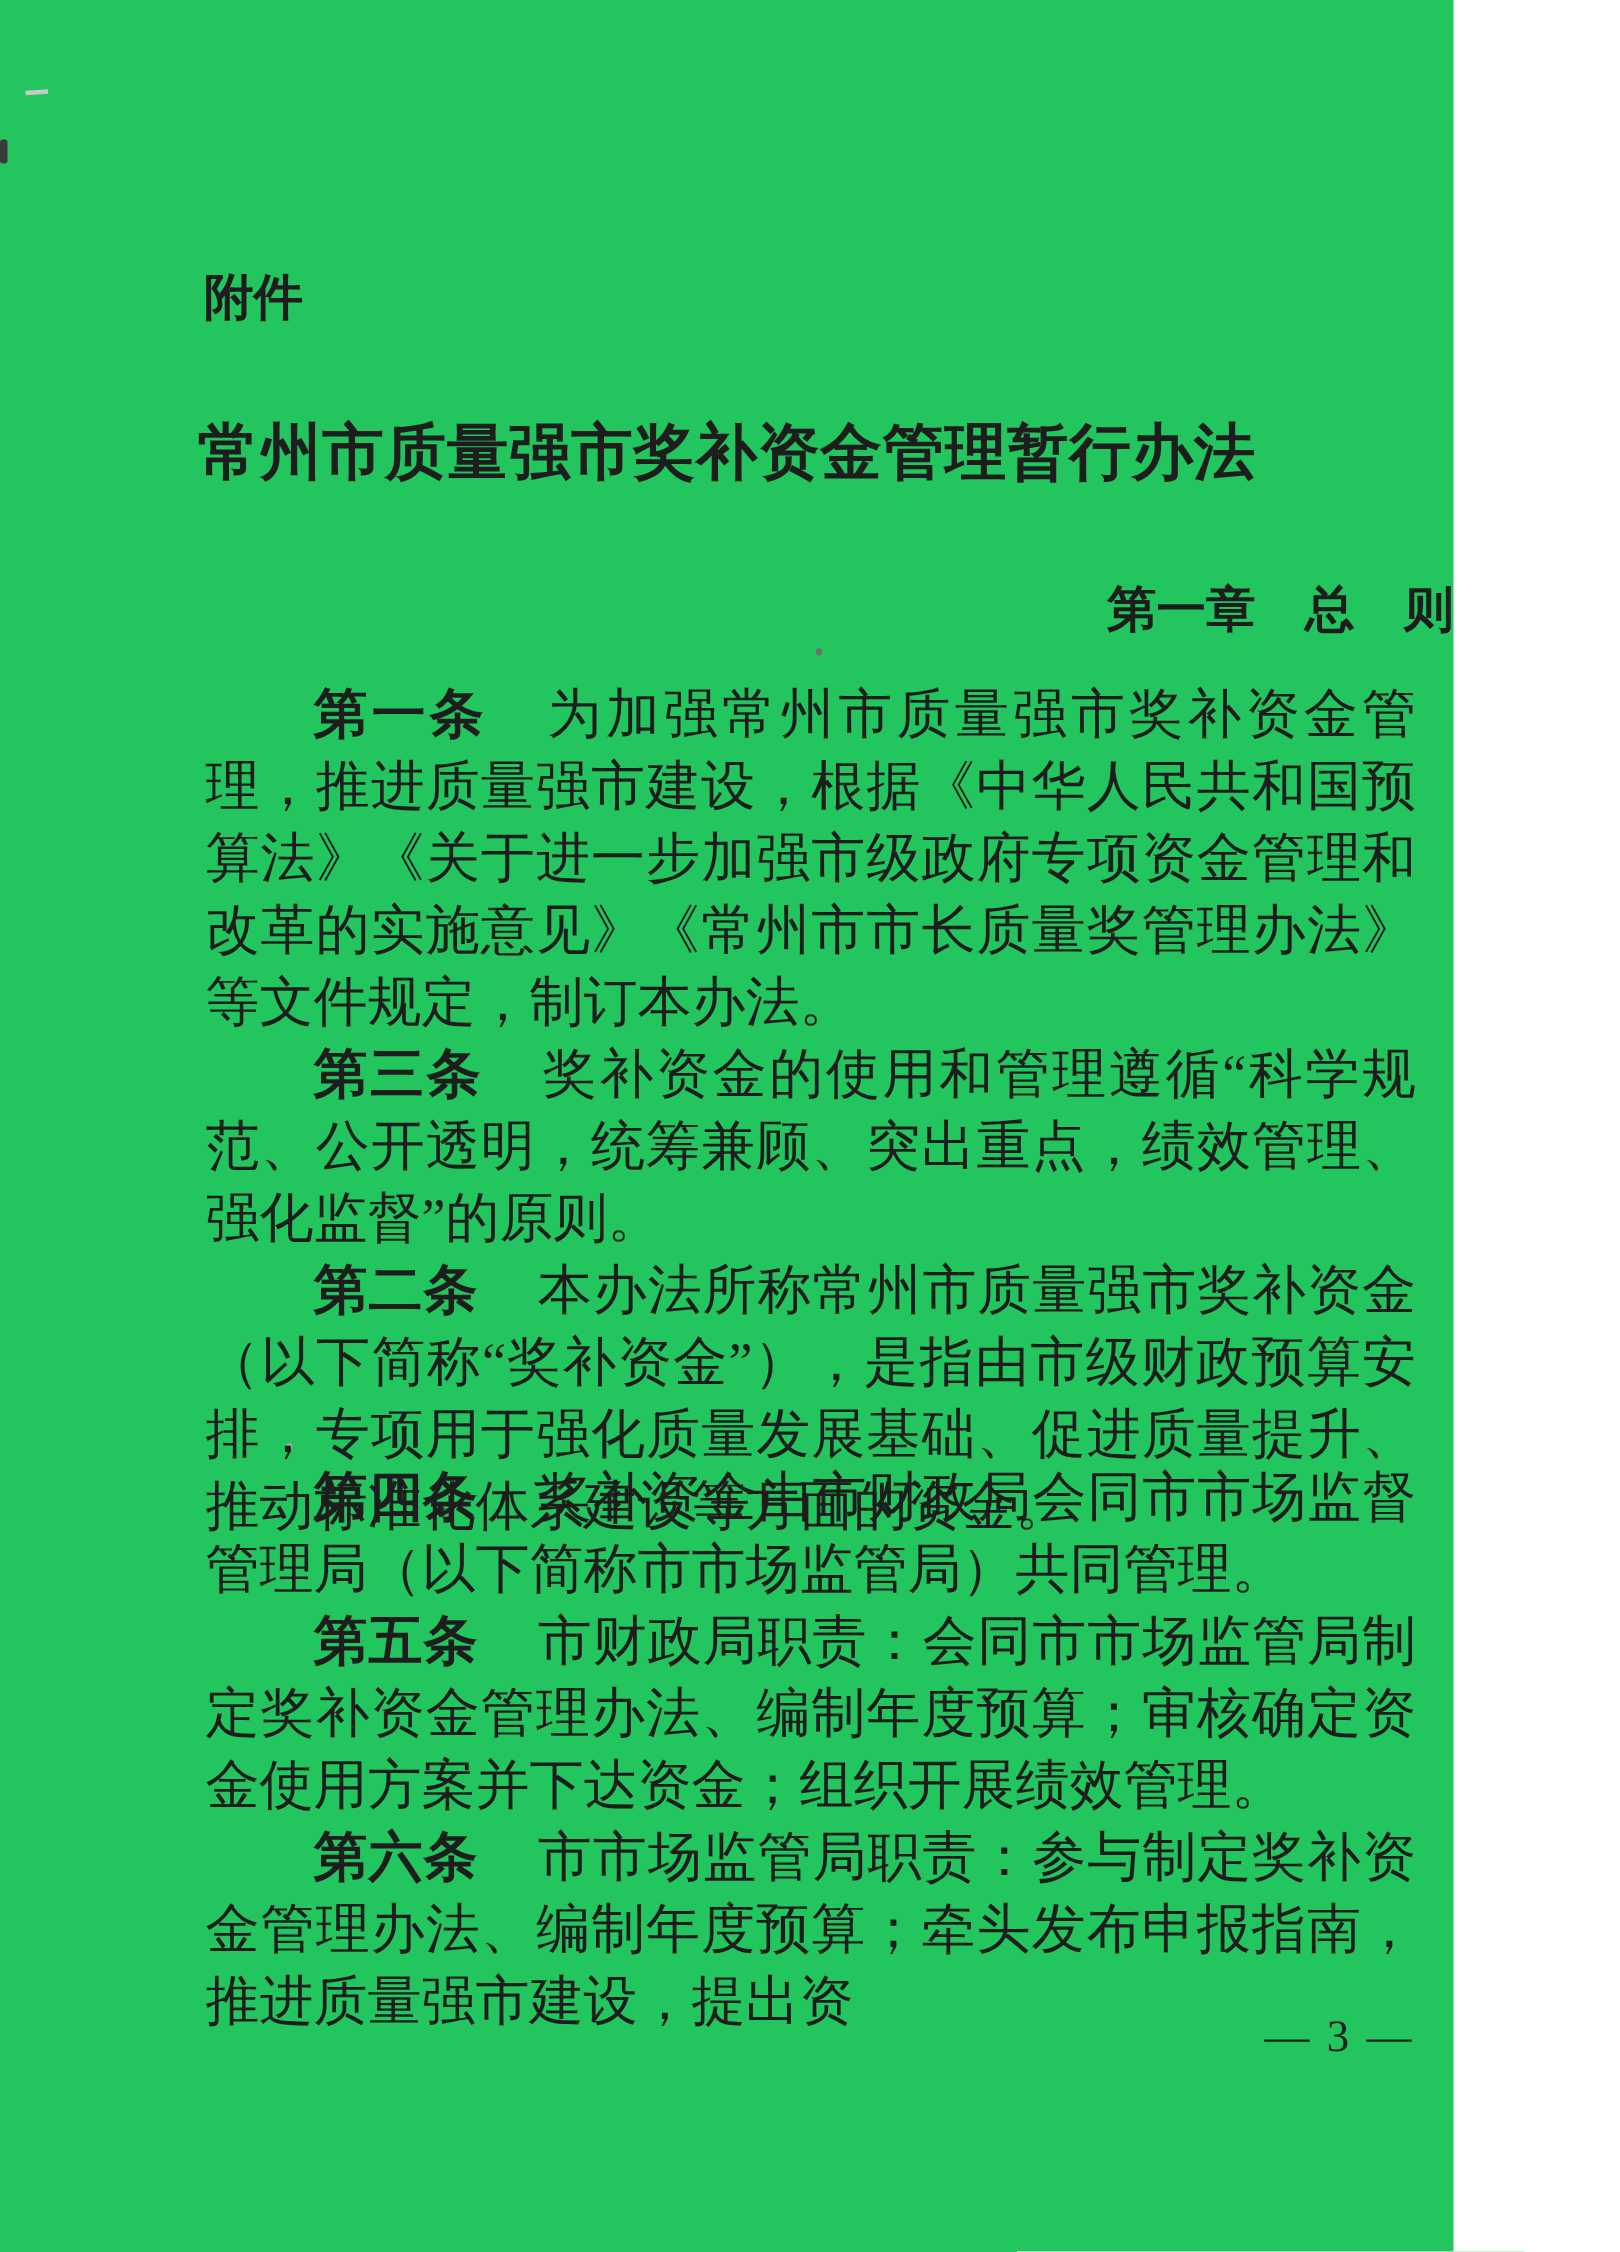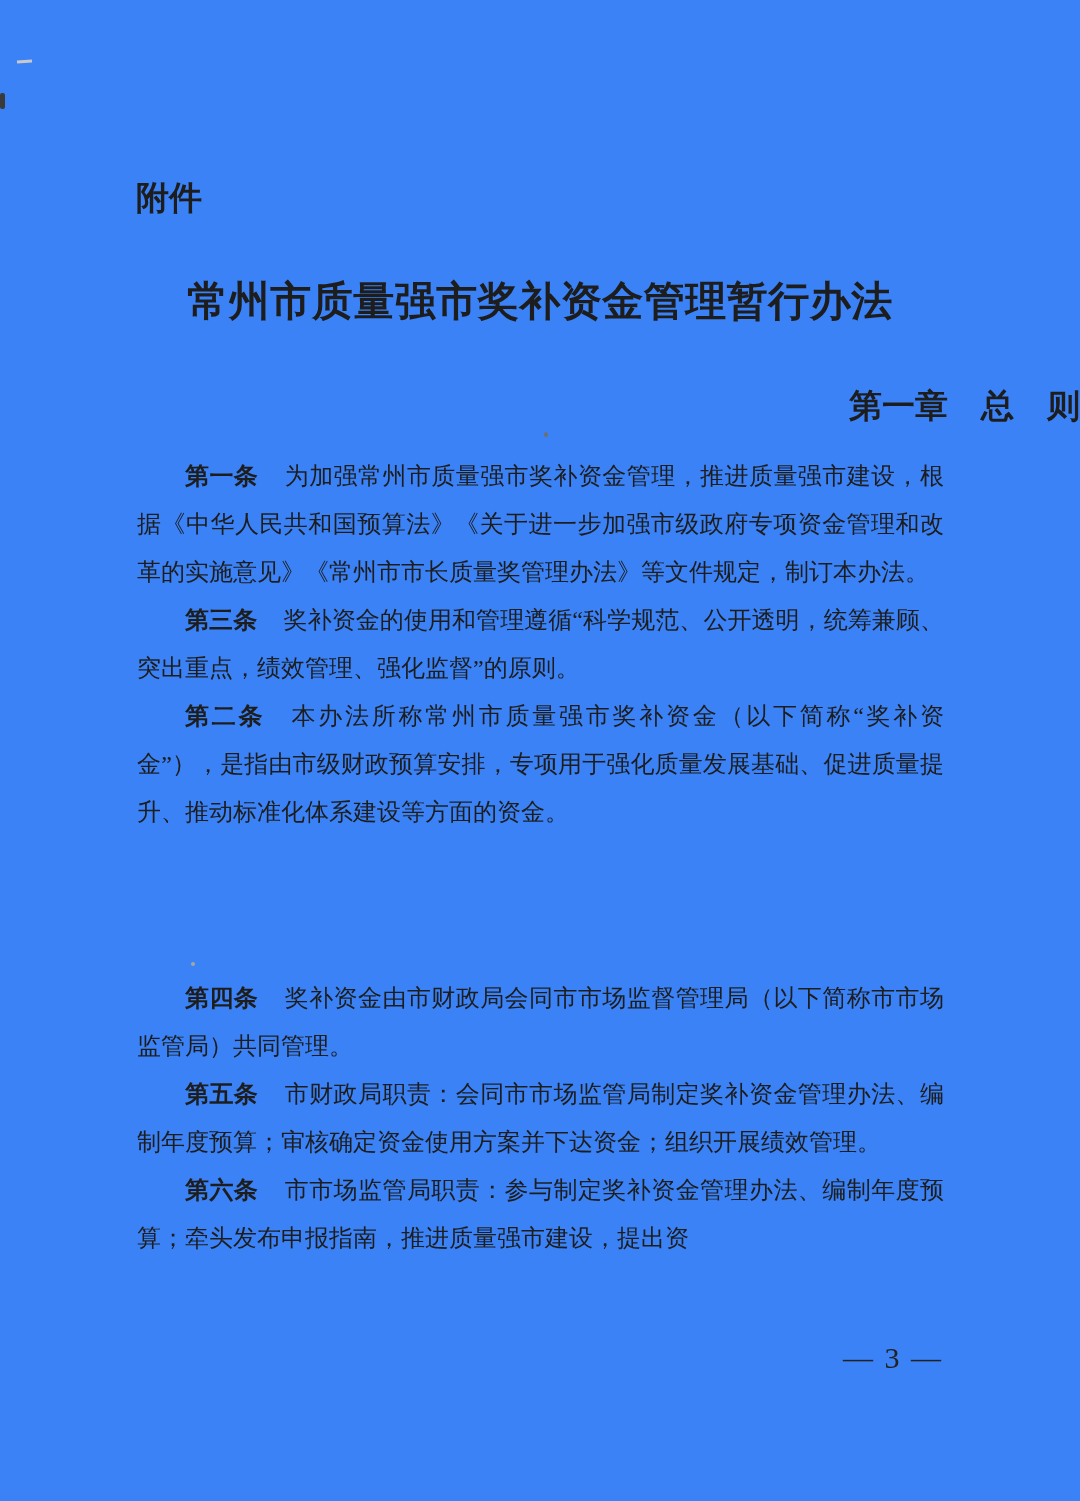--- a/index.html
+++ b/index.html
@@ -1,20 +1,20 @@
 <!DOCTYPE html>
 <html><head>
 <meta charset="utf-8">
 <style>
   html, body { margin: 0; padding: 0; background: #ffffff; }
   .page {
     position: relative;
-    width: 1080px;
+    width: 969px;
     height: 1501px;
-    background: #3b82f6;
+    background: #22c55e;
     overflow: hidden;
     color: #1d1d1d;
     font-family: "Liberation Serif", "DejaVu Serif", serif;
   }
 
   
   .artifact { position: absolute; }
   .artifact.edge-tick { left: 0; top: 93px; width: 5px; height: 16px; background: #3a3a3a; border-radius: 2px; }
   .artifact.faint-dash { left: 17px; top: 60px; width: 15px; height: 3px; background: #c9c9c9; transform: rotate(-4deg); }
   .artifact.dot-1 { left: 544px; top: 432px; width: 4px; height: 5px; background: #6f6f6f; border-radius: 50%; }
@@ -53,21 +53,21 @@
     font-size: 33px;
     line-height: 1.2;
   }
   .chapter-heading.ch-1 { top: 386px; }
   .chapter-heading.ch-2 { top: 908px; }
 
   .body-block {
     position: absolute;
     left: 137px;
     width: 807px;
-    font-size: 24px;
+    font-size: 36px;
     line-height: 48px;
     text-align: justify;
     text-justify: inter-ideograph;
   }
   .body-block.block-a { top: 452px; }
   .body-block.block-b { top: 974px; }
 
   .article { margin: 0; text-indent: 2em; }
   .article-label {
     font-family: "Liberation Sans", "DejaVu Sans", sans-serif;

